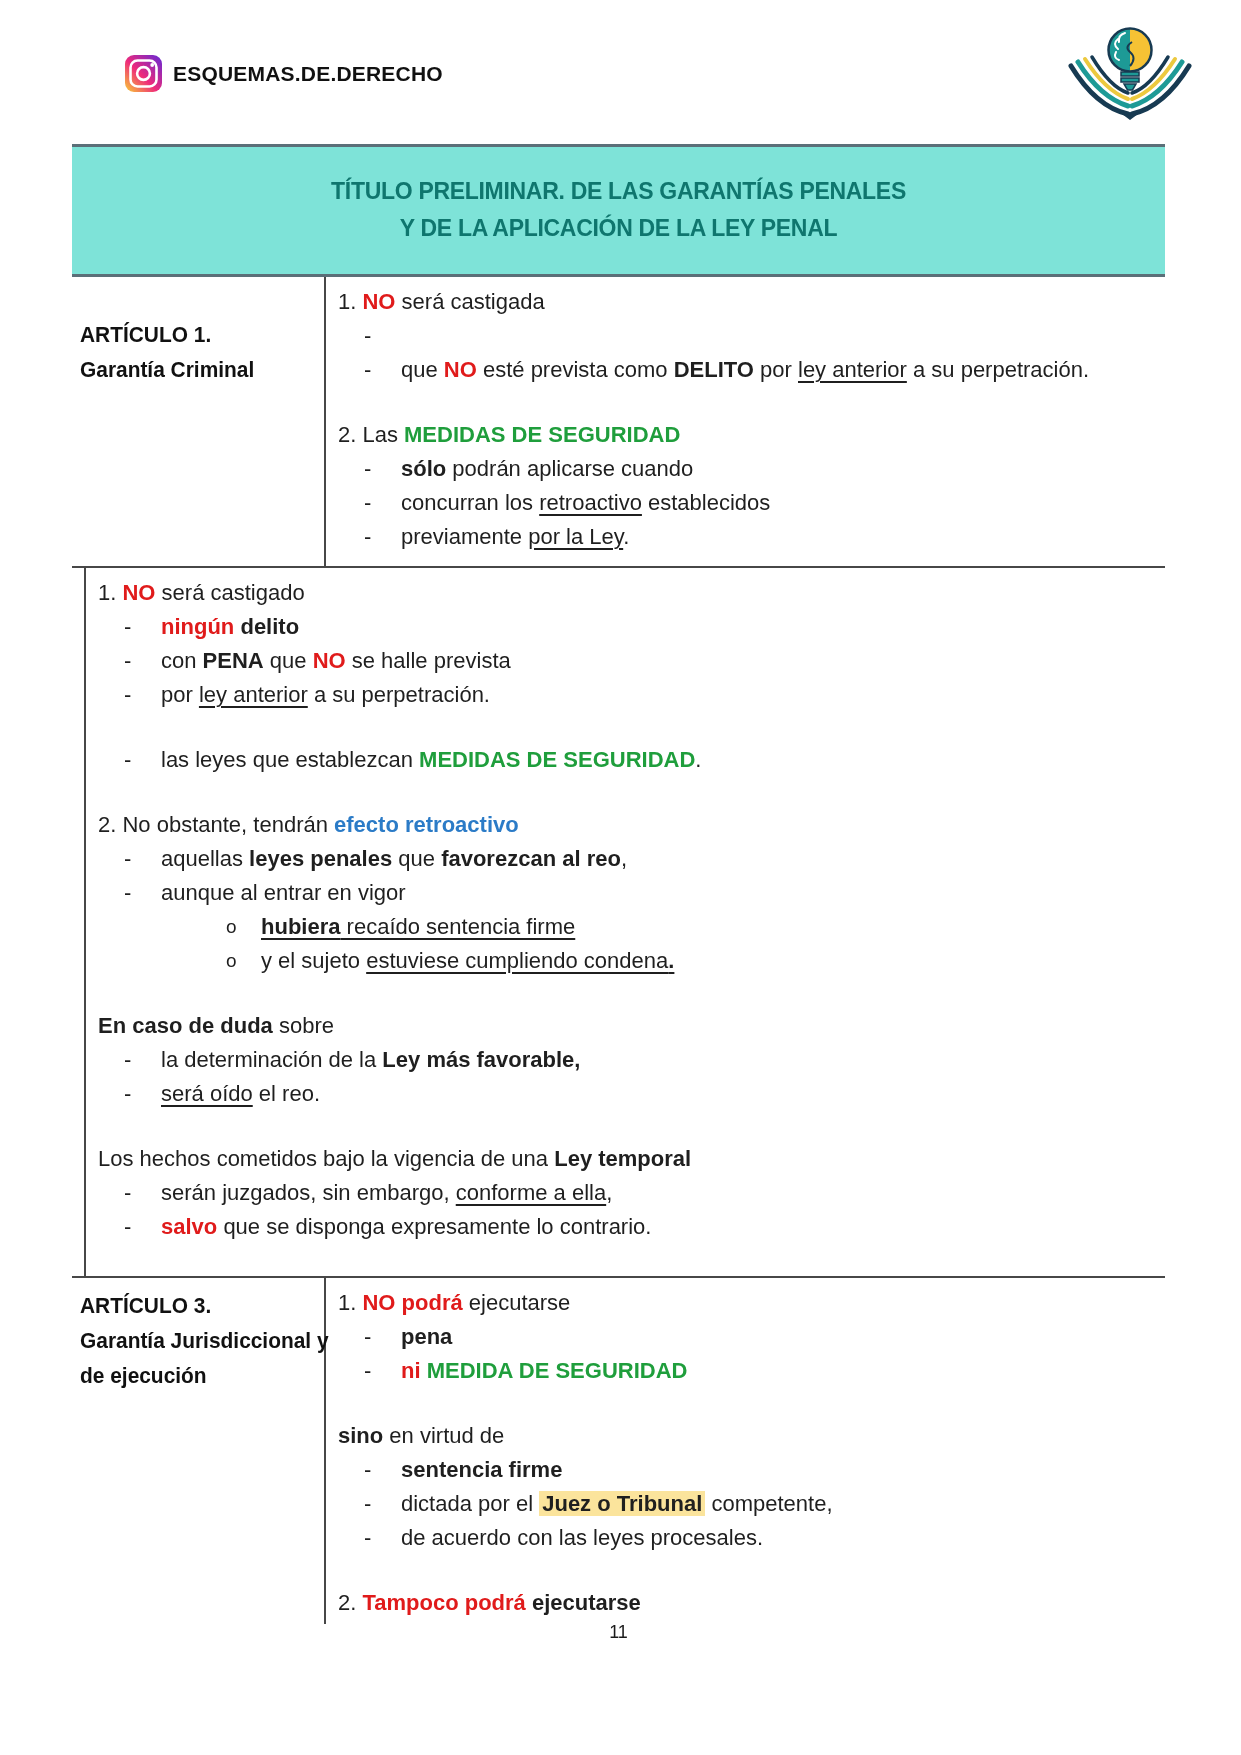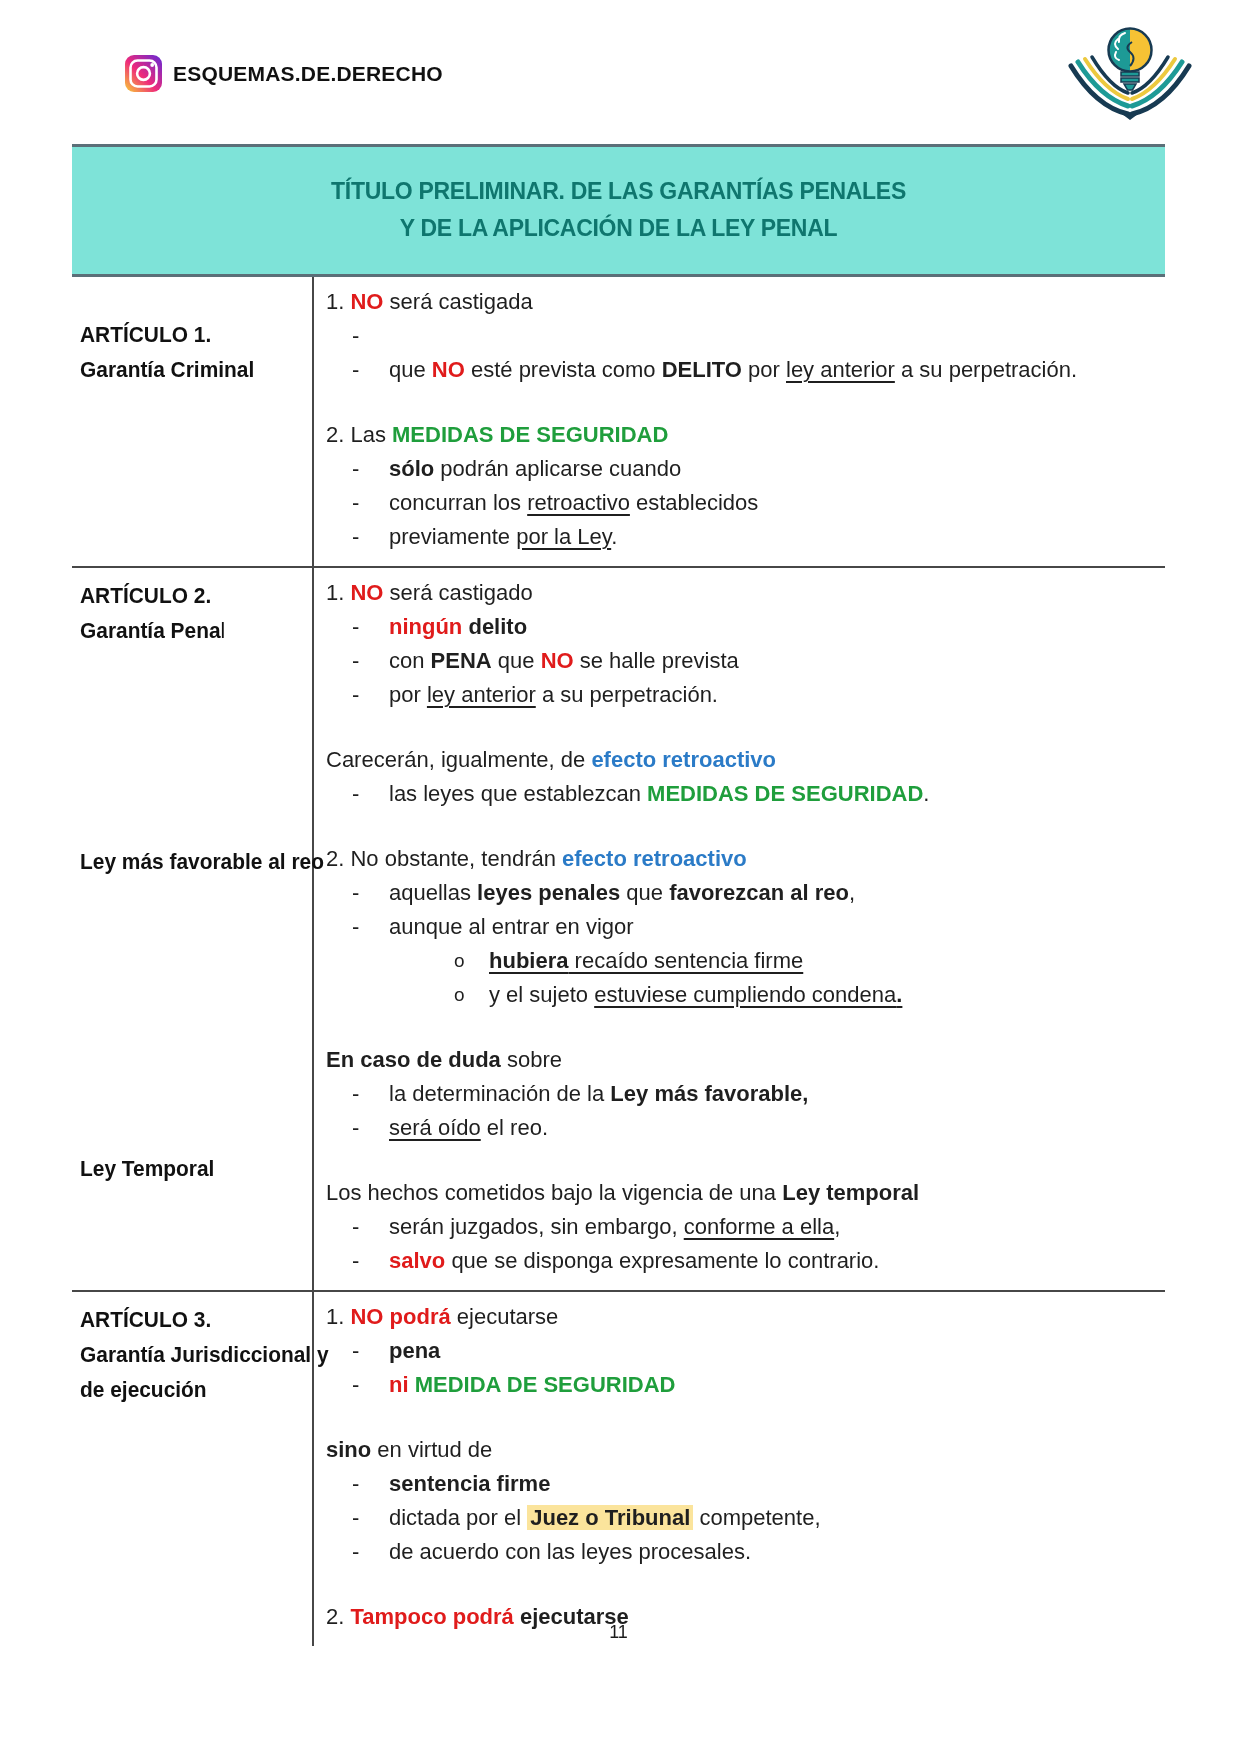--- a/index.html
+++ b/index.html
@@ -23,21 +23,21 @@
   
   .t-row{display:flex;box-sizing:border-box;}
   .t-row:nth-child(1){min-height:289px;}
   .t-row:nth-child(2){min-height:710px;}
   .t-row:nth-child(3){min-height:340px;}
   .t-row + .t-row{border-top:2px solid var(--line);}
   .t-left{position:relative;width:240px;flex:none;}
   .left-item{position:absolute;left:8px;}
   .left-line{line-height:35px;font-size:22px;font-weight:400;white-space:nowrap;
              transform:scaleX(.95);transform-origin:0 50%;color:#111;}
-  .t-right{flex:1;border-left:2px solid var(--line);padding:8px 0 12px;}
+  .t-right{flex:1;border-left:2px solid var(--line);padding:8px 0 4px;margin-left:12px;}
   .r-line{display:flex;line-height:34px;font-size:22px;white-space:nowrap;}
   .lp{padding-left:12px;}
   .ld{padding-left:38px;}
   .ld .blt{width:37px;flex:none;}
   .lo{padding-left:140px;}
   .lo .blt{width:35px;flex:none;font-size:19px;}
   .r-spacer{height:31px;}
 
   
   .sb{font-weight:700;}
@@ -140,52 +140,37 @@
               <span class="blt">-</span>
               <span class="ltx"><span>concurran los </span><span class="su">retroactivo</span><span> establecidos</span></span>
             </div>
             <div class="r-line ld">
               <span class="blt">-</span>
               <span class="ltx"><span>previamente </span><span class="su">por la Ley</span><span>.</span></span>
             </div>
           </div>
         </div>
         <div class="t-row">
-          <div class="t-left">
-            <div class="left-item" style="top: 10px;">
-              <div class="left-line"><span class="sb">ARTÍCULO 2.</span></div>
-              <div class="left-line"><span class="sb">Garantía Pena</span><span>l</span></div>
-            </div>
-            <div class="left-item" style="top: 276px;">
-              <div class="left-line"><span class="sb">Ley más favorable al reo</span></div>
-            </div>
-            <div class="left-item" style="top: 583px;">
-              <div class="left-line"><span class="sb">Ley Temporal</span></div>
-            </div>
-          </div>
           <div class="t-right">
             <div class="r-line lp">
               <span class="ltx"><span>1. </span><span class="sr">NO</span><span> será castigado</span></span>
             </div>
             <div class="r-line ld">
               <span class="blt">-</span>
               <span class="ltx"><span class="sr">ningún</span><span> </span><span class="sb">delito</span></span>
             </div>
             <div class="r-line ld">
               <span class="blt">-</span>
               <span class="ltx"><span>con </span><span class="sb">PENA</span><span> que </span><span class="sr">NO</span><span> se halle prevista</span></span>
             </div>
             <div class="r-line ld">
               <span class="blt">-</span>
               <span class="ltx"><span>por </span><span class="su">ley anterior</span><span> a su perpetración.</span></span>
             </div>
             <div class="r-spacer"></div>
-            <div class="r-line lp">
-              <span class="ltx"><span>Carecerán, igualmente, de </span><span class="sbl">efecto retroactivo</span></span>
-            </div>
             <div class="r-line ld">
               <span class="blt">-</span>
               <span class="ltx"><span>las leyes que establezcan </span><span class="sgr">MEDIDAS DE SEGURIDAD</span><span>.</span></span>
             </div>
             <div class="r-spacer"></div>
             <div class="r-line lp">
               <span class="ltx"><span>2. No obstante, tendrán </span><span class="sbl">efecto retroactivo</span></span>
             </div>
             <div class="r-line ld">
               <span class="blt">-</span>

